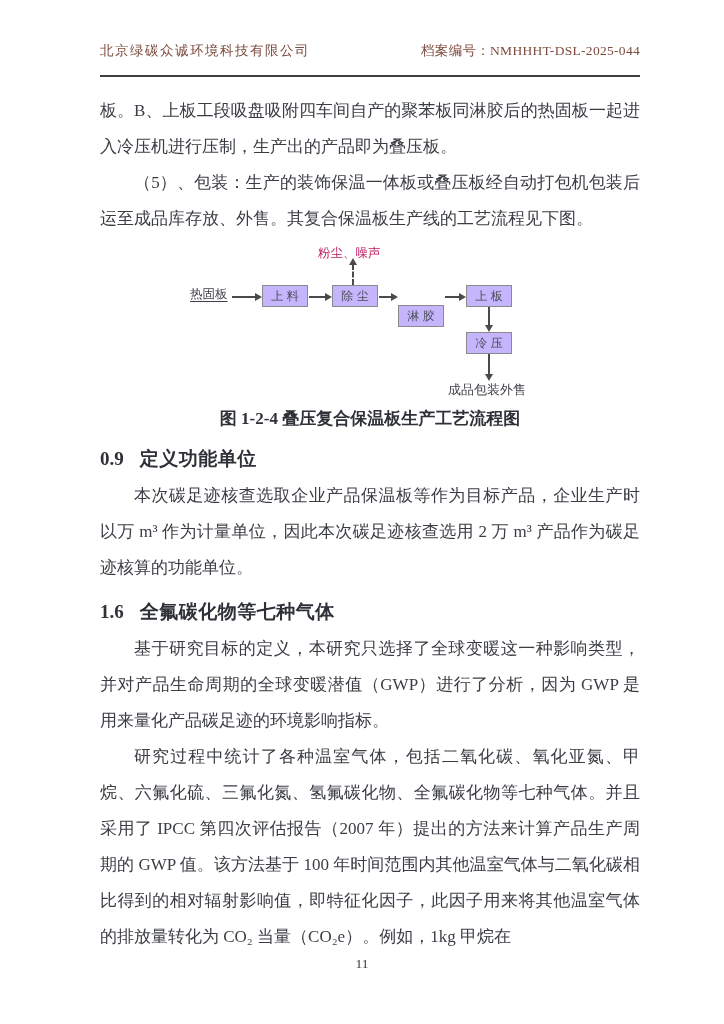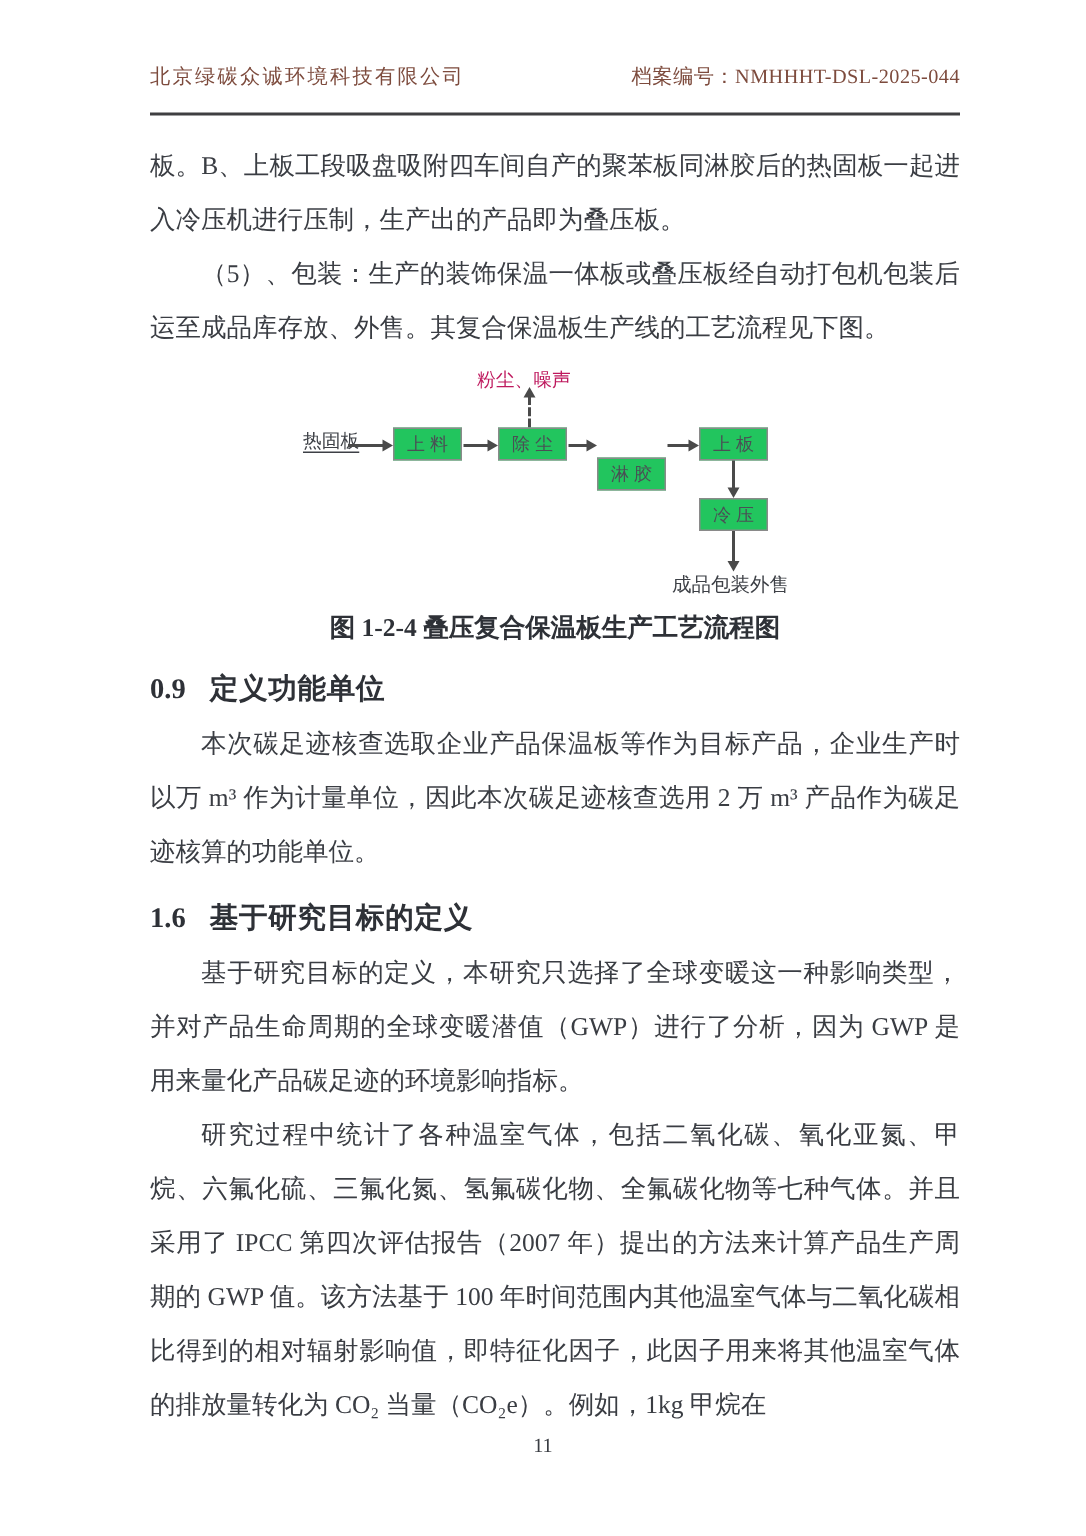--- a/index.html
+++ b/index.html
@@ -47,27 +47,27 @@
   h2.sec .num { margin-right: 16px; letter-spacing: 0; }
   
   .fc {
     position: relative;
     width: 400px; height: 156px;
     margin: 8px 0 0 70px;
     font-family: "Liberation Sans", "DejaVu Sans", sans-serif;
   }
   .fc .lbl { position: absolute; font-size: 12.5px; color: #be185d; white-space: nowrap; }
   .fc .emission { left: 148px; top: 0; }
-  .fc .input { left: 20px; top: 41px; color: #3d4046; text-decoration: underline; text-underline-offset: 3px; margin-left: 12px; }
+  .fc .input { left: 20px; top: 41px; color: #3d4046; text-decoration: underline; text-underline-offset: 3px; }
   .fc .output { left: 278px; top: 136px; color: #3d4046; font-size: 13px; }
   .fbox {
     position: absolute;
     width: 46px; height: 22px;
     border: 1px solid #8a8a8a;
-    background: #22c55e;
+    background: #c4b5fd;
     color: #4a4f55;
     font-size: 12px; line-height: 20px; text-align: center;
     white-space: nowrap;
   }
   .ah { position: absolute; height: 2px; background: #4a4a4a; }
   .ah::after {
     content: ""; position: absolute; right: -6px; top: -3px;
     border-left: 7px solid #4a4a4a; border-top: 4px solid transparent; border-bottom: 4px solid transparent;
   }
   .av { position: absolute; width: 2px; background: #4a4a4a; }
@@ -133,19 +133,19 @@
     <div class="av" style="left:318px; top:109px; height:21px;"></div>
 
     <span class="lbl output">成品包装外售</span>
   </div>
 
   <div class="caption">图 1-2-4 叠压复合保温板生产工艺流程图</div>
 
   <h2 class="sec"><span class="num">0.9</span><span>定义功能单位</span></h2>
   <p class="body indent">本次碳足迹核查选取企业产品保温板等作为目标产品，企业生产时以万 m³ 作为计量单位，因此本次碳足迹核查选用 2 万 m³ 产品作为碳足迹核算的功能单位。</p>
 
-  <h2 class="sec"><span class="num">1.6</span><span>基于研究目标的定义</span></h2>
+  <h2 class="sec"><span class="num">1.6</span><span>全氟碳化物等七种气体</span></h2>
   <p class="body indent">基于研究目标的定义，本研究只选择了全球变暖这一种影响类型，并对产品生命周期的全球变暖潜值（GWP）进行了分析，因为 GWP 是用来量化产品碳足迹的环境影响指标。</p>
   <p class="body indent">研究过程中统计了各种温室气体，包括二氧化碳、氧化亚氮、甲烷、六氟化硫、三氟化氮、氢氟碳化物、全氟碳化物等七种气体。并且采用了 IPCC 第四次评估报告（2007 年）提出的方法来计算产品生产周期的 GWP 值。该方法基于 100 年时间范围内其他温室气体与二氧化碳相比得到的相对辐射影响值，即特征化因子，此因子用来将其他温室气体的排放量转化为 CO₂ 当量（CO₂e）。例如，1kg 甲烷在</p>
 
   <div class="ft">11</div>
 
 </div>
 
 </body></html>

